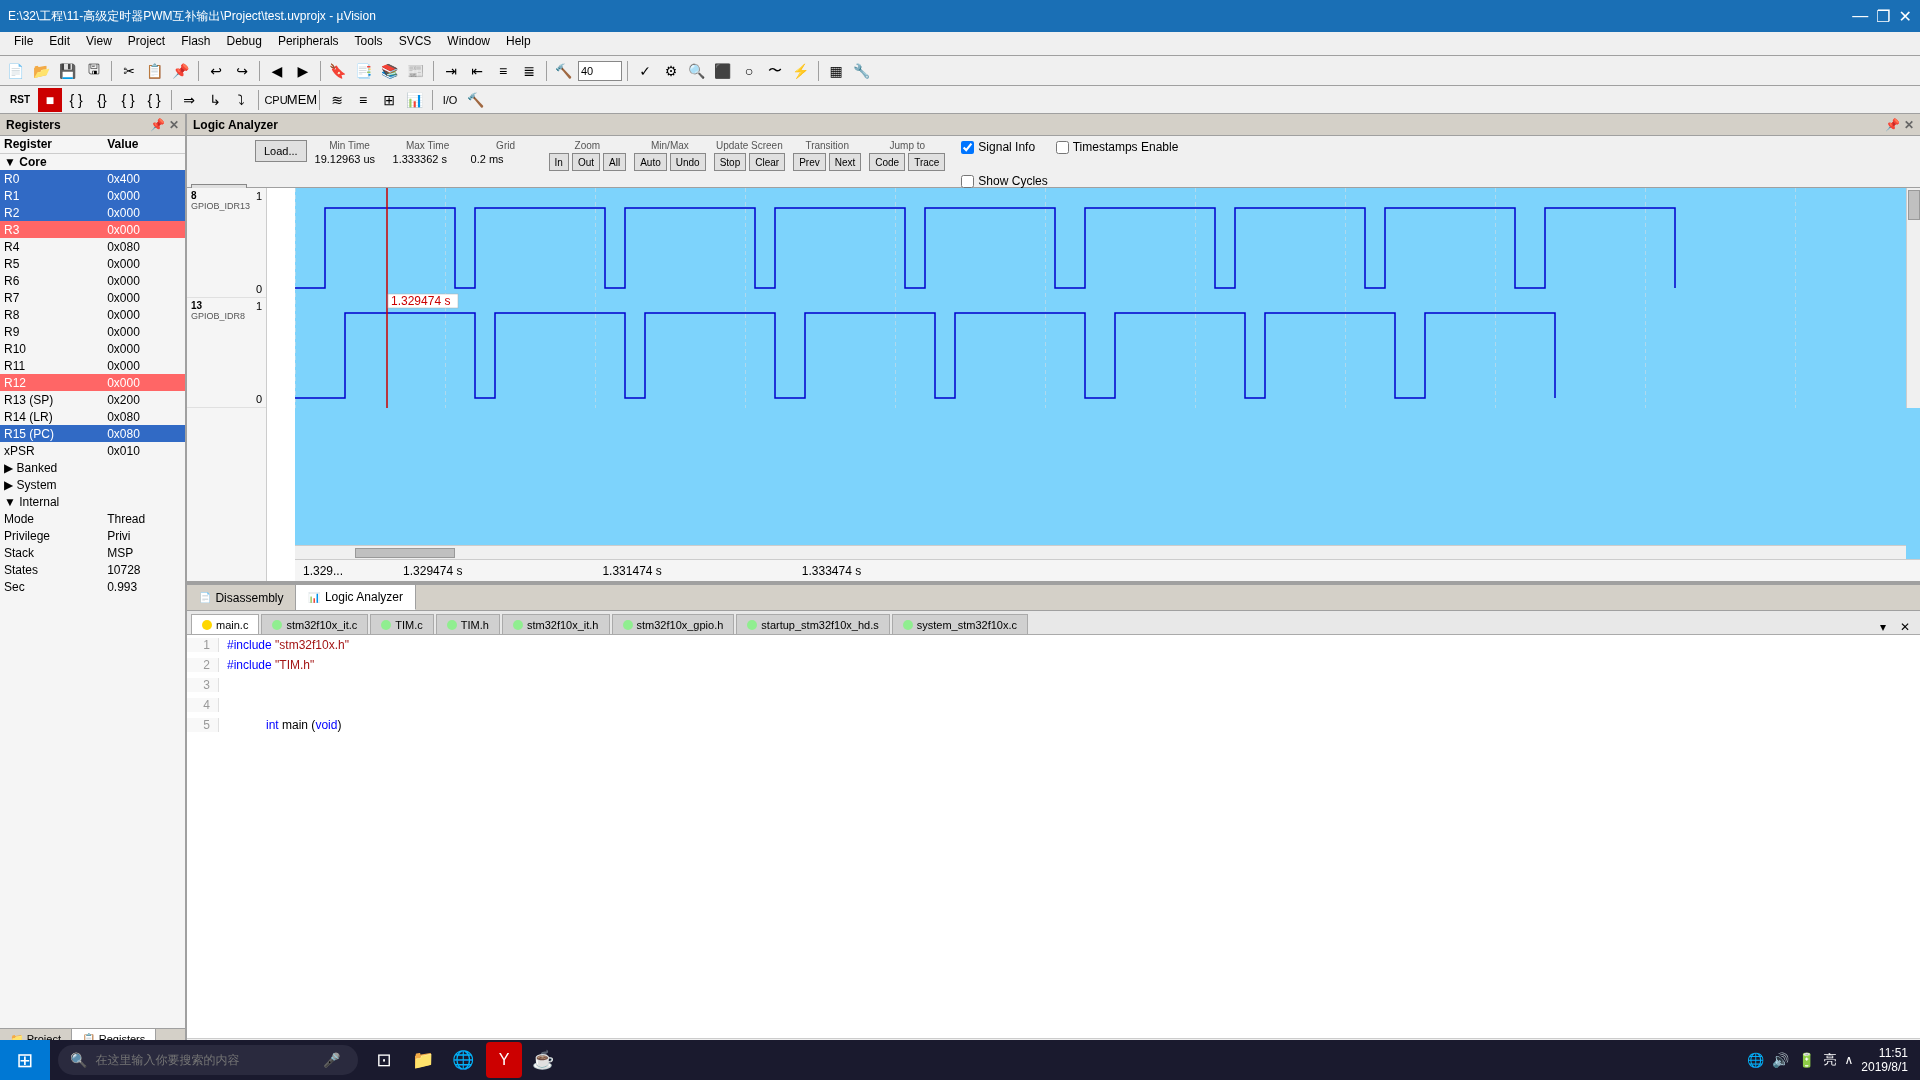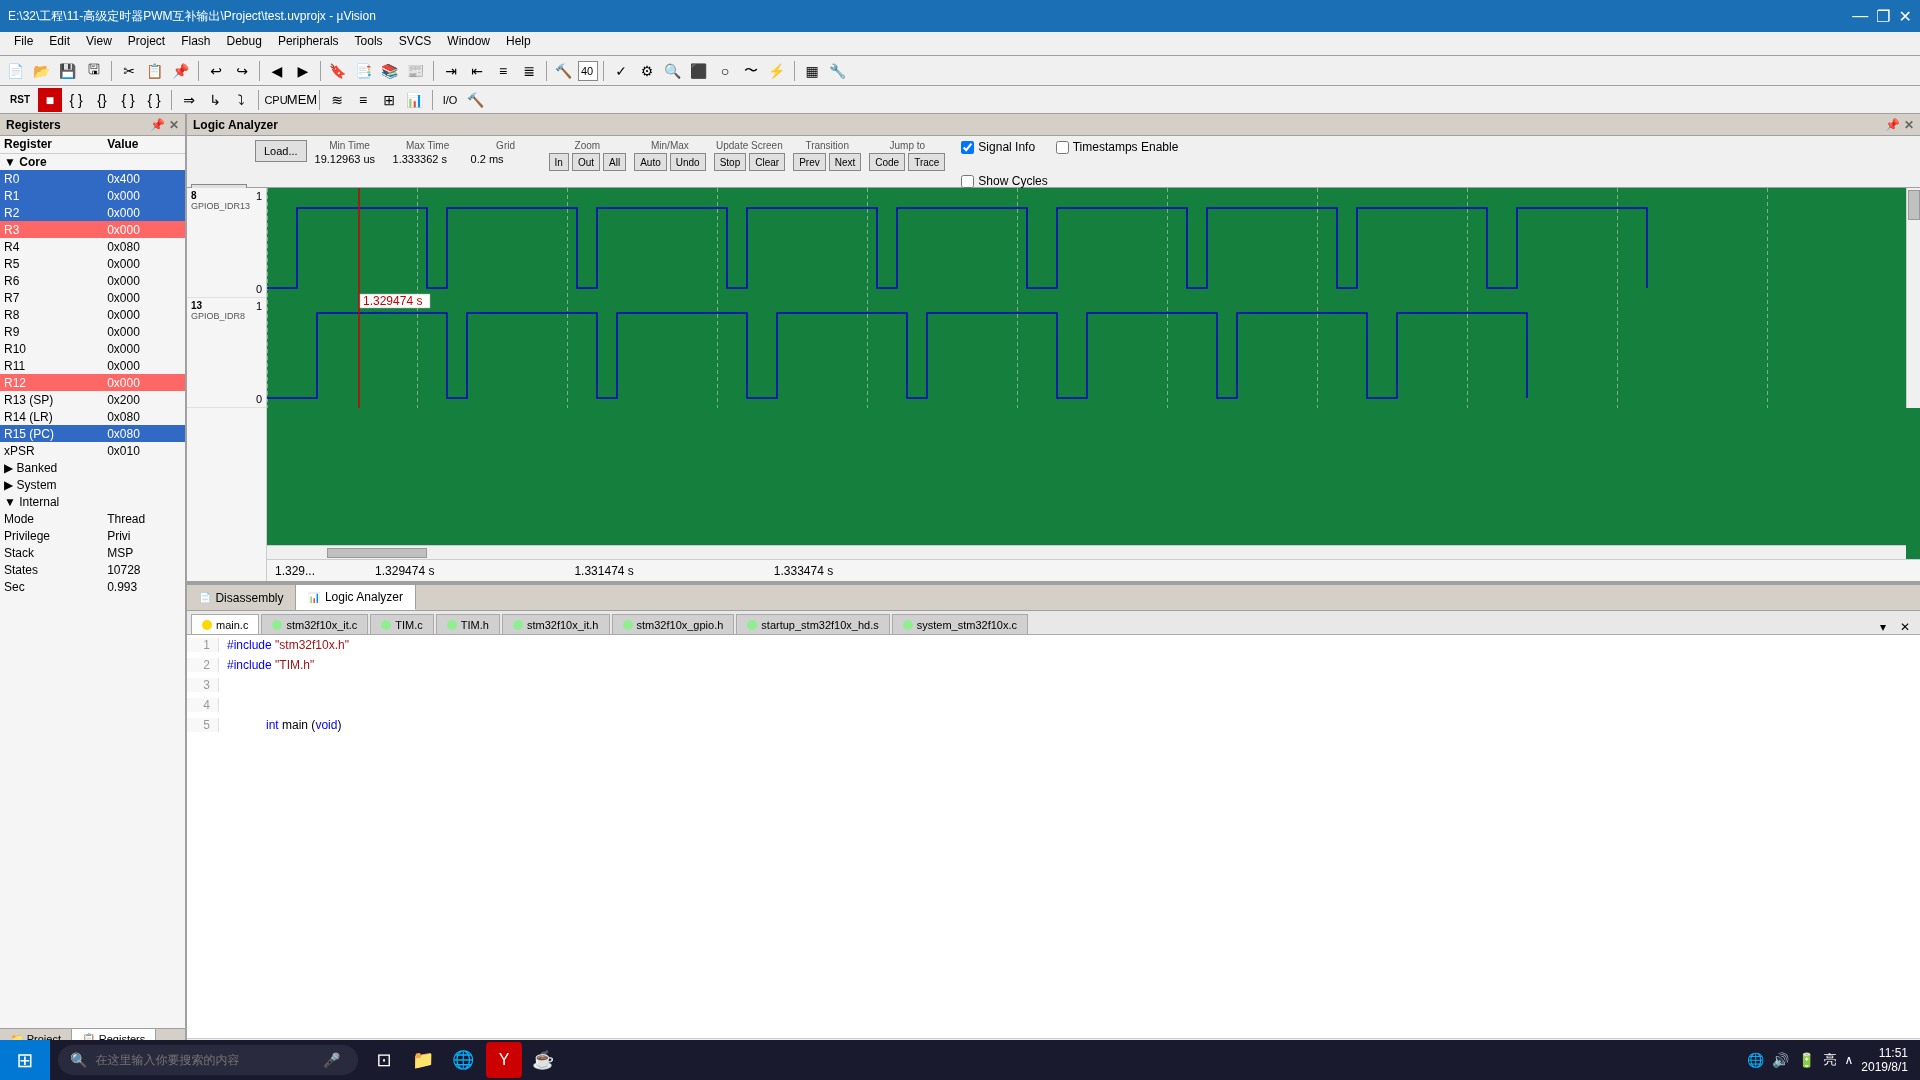--- a/index.html
+++ b/index.html
@@ -45,21 +45,21 @@
     }
     .toolbar-btn {
       width: 24px; height: 24px;
       background: #f0f0f0;
       border: 1px solid transparent;
       cursor: pointer;
       display: flex; align-items: center; justify-content: center;
       font-size: 14px;
     }
     .toolbar-sep { width: 1px; height: 20px; background: #a0a0a0; margin: 0 3px; }
-    .toolbar-input { width: 20px; height: 20px; border: 1px solid #888; padding: 0 2px; font-size: 11px; }
+    .toolbar-input { width: 44px; height: 20px; border: 1px solid #888; padding: 0 2px; font-size: 11px; }
 
     
     .toolbar2 {
       background: #f0f0f0;
       height: 28px;
       display: flex;
       align-items: center;
       padding: 2px 4px;
       border-bottom: 1px solid #a0a0a0;
       gap: 2px;
@@ -181,23 +181,24 @@
     .waveform-label-row {
       display: flex;
       flex-direction: column;
       justify-content: center;
       border-bottom: 1px solid #e0e0e0;
       padding: 2px 4px;
       font-size: 10px;
     }
     .waveform-canvas {
       flex: 1;
-      background: #15803d;
+      background: #7dd3fc;
       position: relative;
       overflow: hidden;
+      margin-left: 28px;
     }
 
     
     .tab-section {
       height: 400px;
       display: flex;
       flex-direction: column;
       border-top: 2px solid #a0a0a0;
     }
     .tab-bar {

